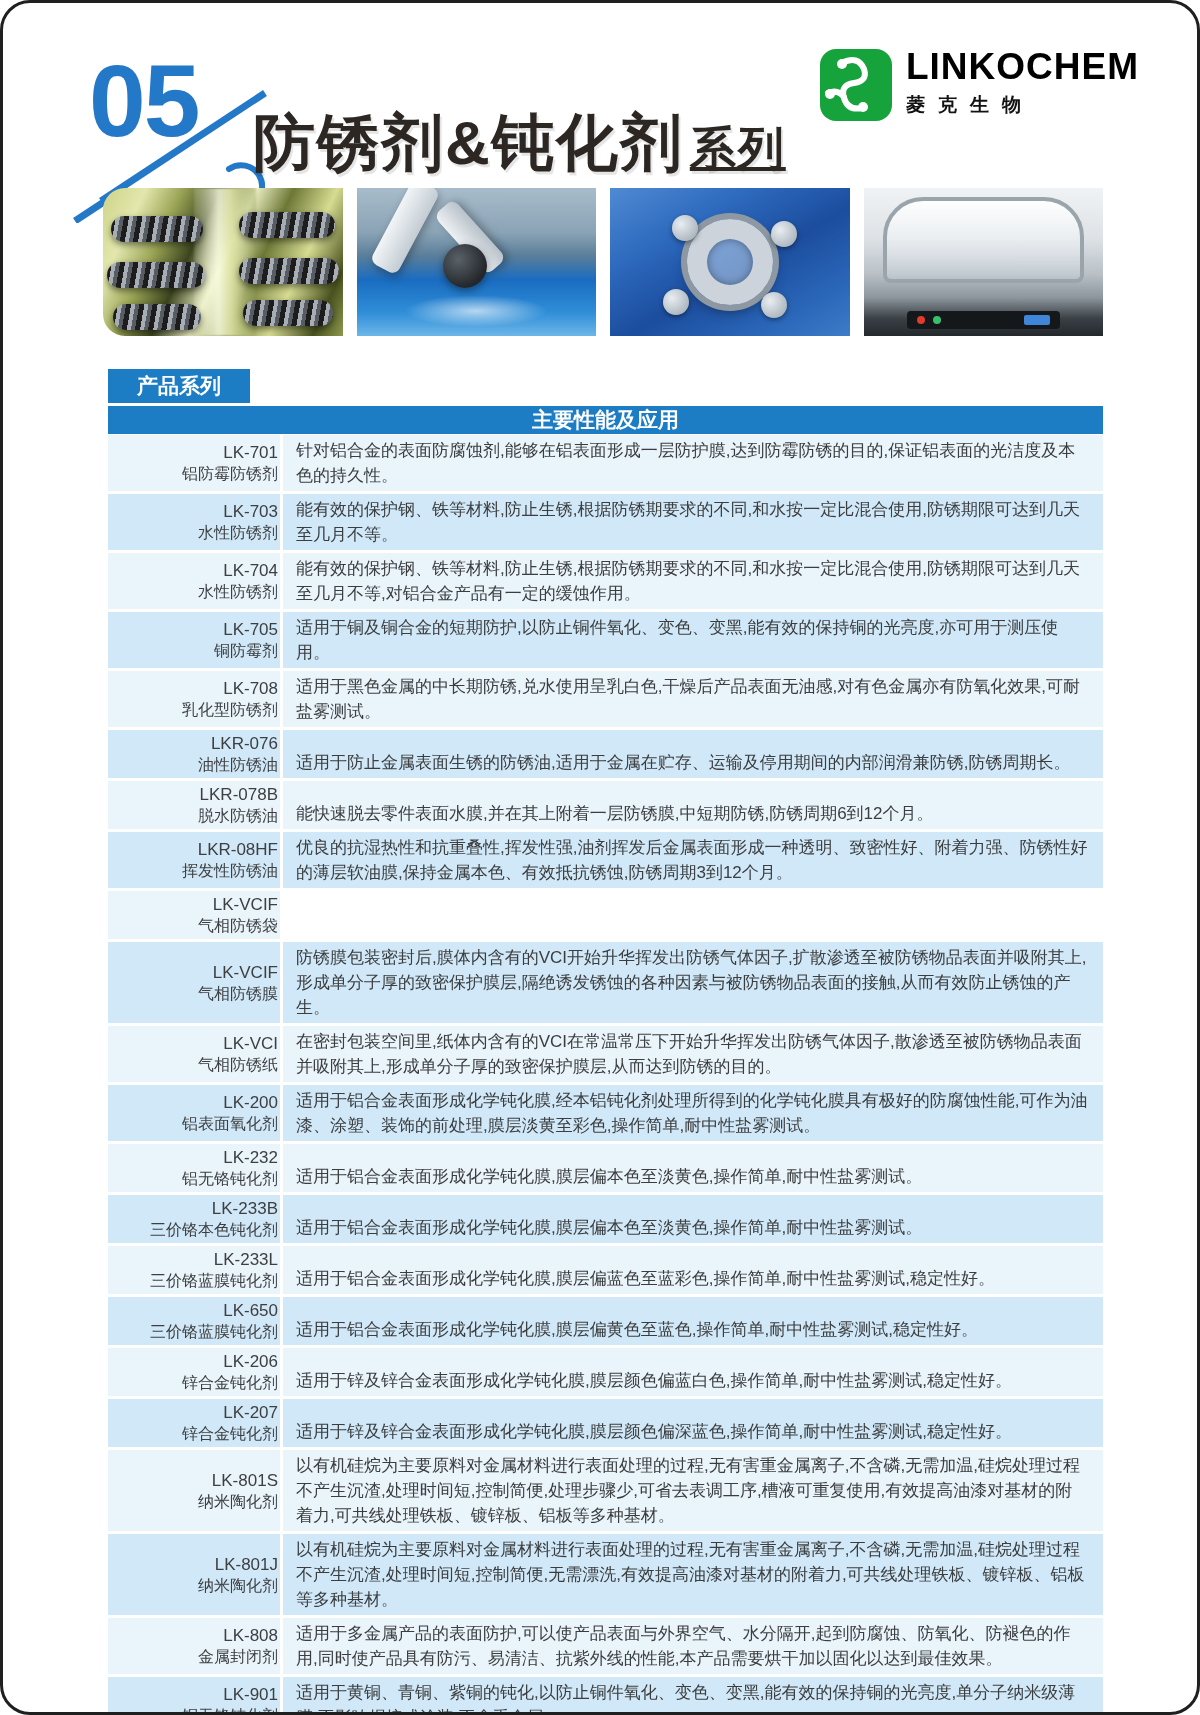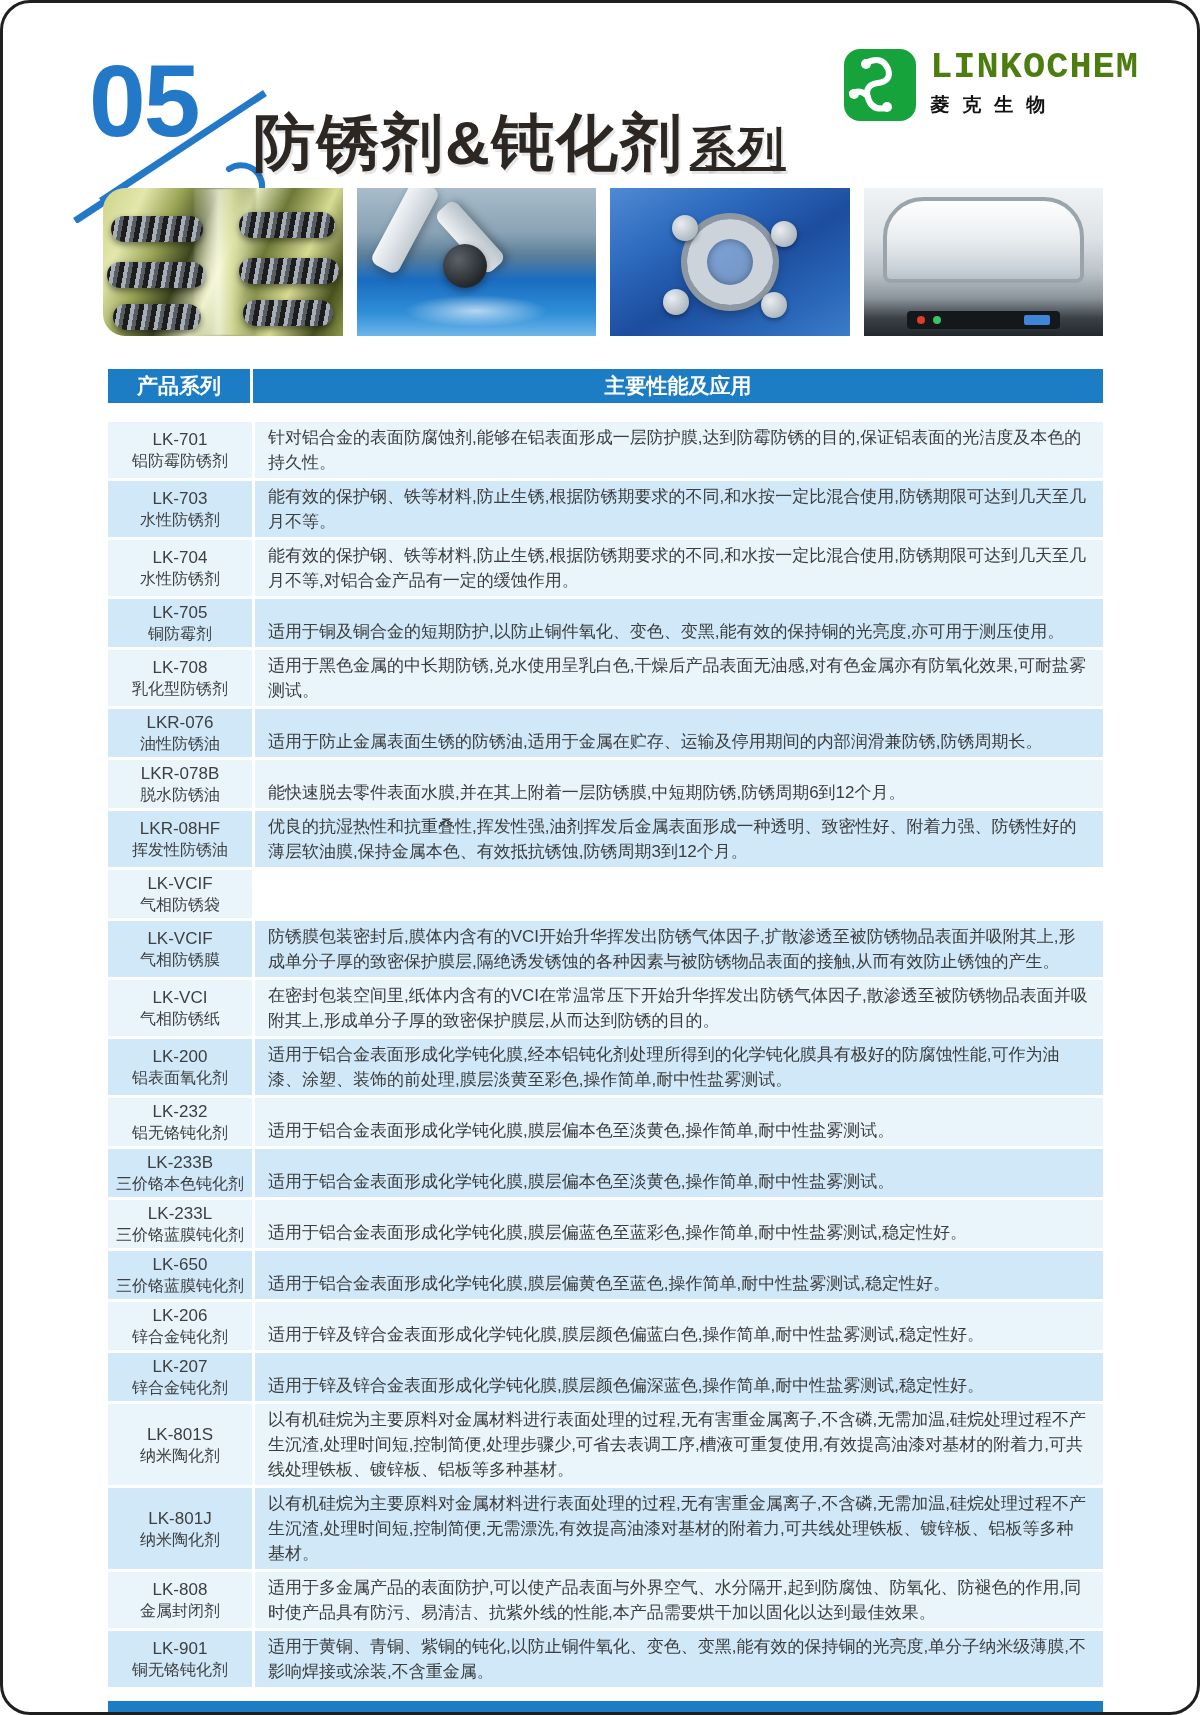--- a/index.html
+++ b/index.html
@@ -6,21 +6,21 @@
   *{box-sizing:border-box;}
   .page{
     position:relative;width:1200px;height:1715px;background:#fff;
     border:3px solid #1f1f1f;border-radius:30px;overflow:hidden;
     font-family:"Liberation Sans","DejaVu Sans",sans-serif;
   }
   
   .brand{position:absolute;top:44px;right:58px;display:flex;align-items:flex-start;gap:12px;}
   .logo-mark{width:76px;height:76px;flex:0 0 auto;}
   .brand-text{display:flex;flex-direction:column;align-items:flex-start;}
-  .brand-en{color:#4d7c0f;font-weight:800;font-size:37px;line-height:40px;letter-spacing:1px;font-family:Liberation Mono, monospace;}
+  .brand-en{color:#000000;font-weight:800;font-size:37px;line-height:40px;letter-spacing:1px;}
   .brand-cn{color:#121212;font-weight:800;font-size:19px;line-height:34px;letter-spacing:13px;margin-top:1px;}
   
   .section-number{
     position:absolute;left:86px;top:48px;font-size:102px;line-height:100px;
     font-weight:800;color:#2478c8;letter-spacing:-2px;
   }
   .slash-svg{position:absolute;left:70px;top:60px;width:240px;height:160px;}
   .page-title{
     position:absolute;left:250px;top:98px;margin:0;white-space:nowrap;
     color:#2d2724;font-weight:800;text-shadow:2px 3px 0 rgba(0,0,0,0.10);
@@ -58,27 +58,27 @@
   .photo-4{background:linear-gradient(180deg,#f0f3f5 0%,#dde2e6 34%,#b9c1c7 58%,#8d969d 74%,#3a4147 88%,#23282c 100%);}
   .dome{position:absolute;left:8%;top:6%;width:84%;height:58%;border-radius:40px 40px 8px 8px;
     background:linear-gradient(180deg,rgba(255,255,255,.9),rgba(200,212,220,.35));
     border:4px solid #9aa4ab;}
   .ctrl{position:absolute;left:18%;bottom:5%;width:64%;height:12%;background:#15181b;border-radius:4px;display:flex;align-items:center;gap:8px;padding:0 10px;}
   .ctrl .dotr{width:8px;height:8px;border-radius:50%;background:#e03c2c;}
   .ctrl .dotg{width:8px;height:8px;border-radius:50%;background:#39c06a;}
   .ctrl .scr{width:26px;height:10px;background:#3f86d8;border-radius:2px;margin-left:auto;}
   
   .content{position:absolute;left:105px;top:366px;width:995px;}
-  .thead{display:flex;gap:3px;margin-bottom:19px;}
+  .thead{display:flex;gap:3px;margin-bottom:1px;flex-direction:column;}
   .th{background:#1c7dc4;color:#fff;font-weight:700;font-size:21px;height:34px;
       display:flex;align-items:center;justify-content:center;}
   .th-left{width:142px;flex:0 0 auto;}
   .th-right{flex:1;}
   .trow{display:flex;gap:3px;margin-bottom:3px;}
-  .trow .cell-left{width:144px;flex:0 0 auto;display:flex;flex-direction:column;align-items:center;justify-content:center;text-align:center;padding:3px 2px;}
+  .trow .cell-left{width:172px;flex:0 0 auto;display:flex;flex-direction:column;align-items:flex-end;justify-content:center;text-align:center;padding:3px 2px;}
   .trow .cell-right{flex:1;display:flex;align-items:flex-end;padding:3px 14px 3px 13px;}
   .trow.odd  .cell-left,.trow.odd  .cell-right{background:#e9f4fb;}
   .trow.even .cell-left,.trow.even .cell-right{background:#d0e8f7;}
   .code{font-size:17px;line-height:21px;color:#3d3f41;}
   .pname{font-size:16px;line-height:21px;color:#3d3f41;}
   .desc{font-size:17px;line-height:25px;color:#3b3d3f;text-align:left;}
   .bottom-bar{margin-top:14px;width:995px;height:15px;background:#1c7dc4;}
 </style>
 </head>
 <body>

